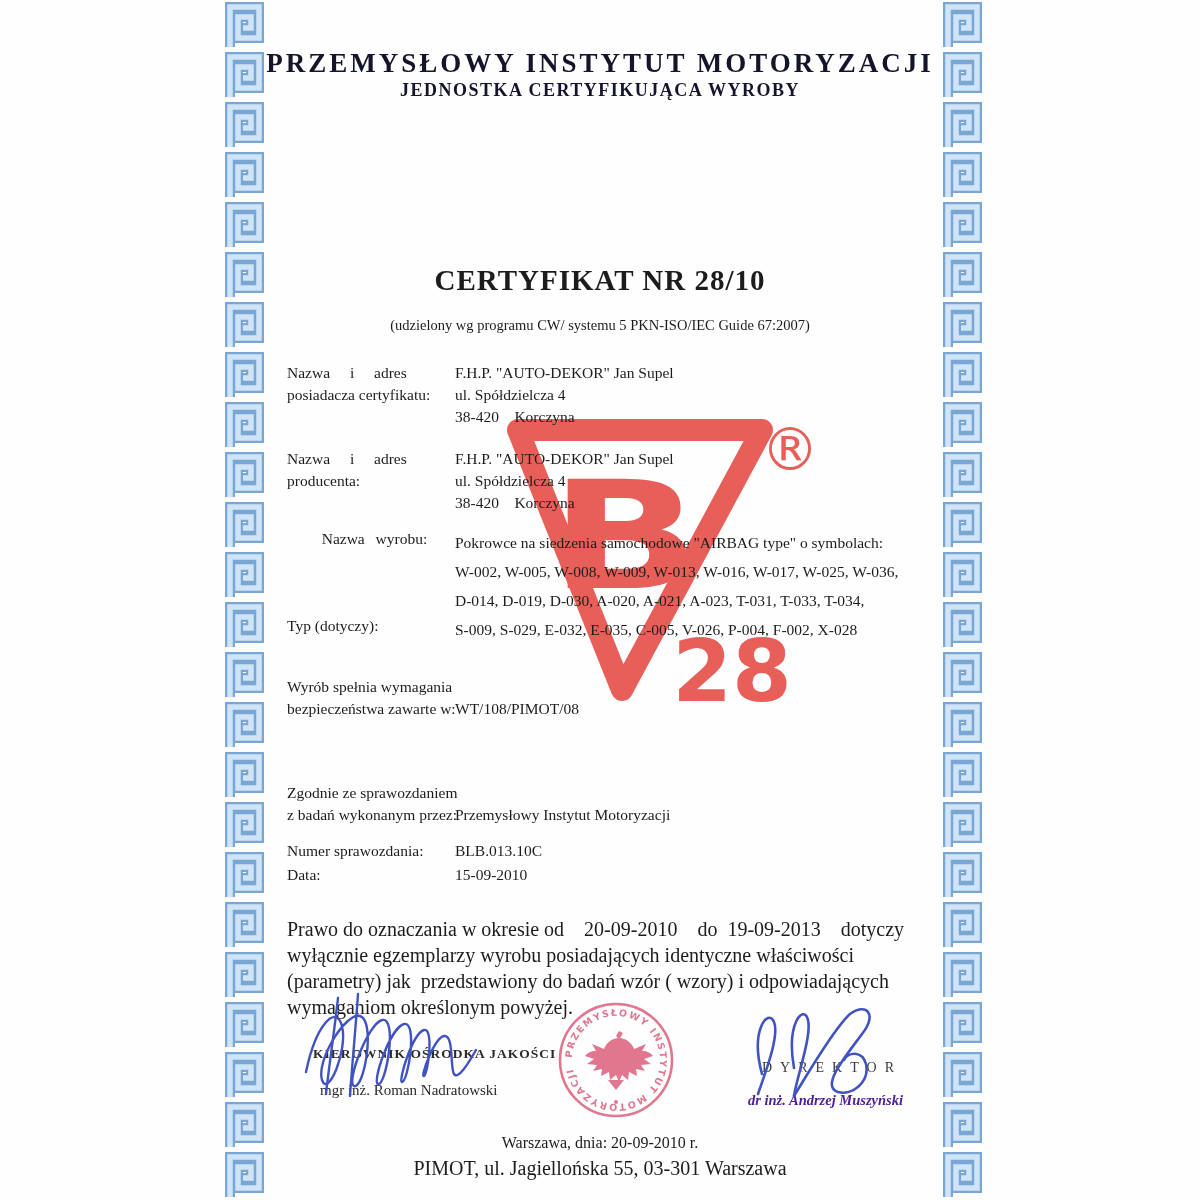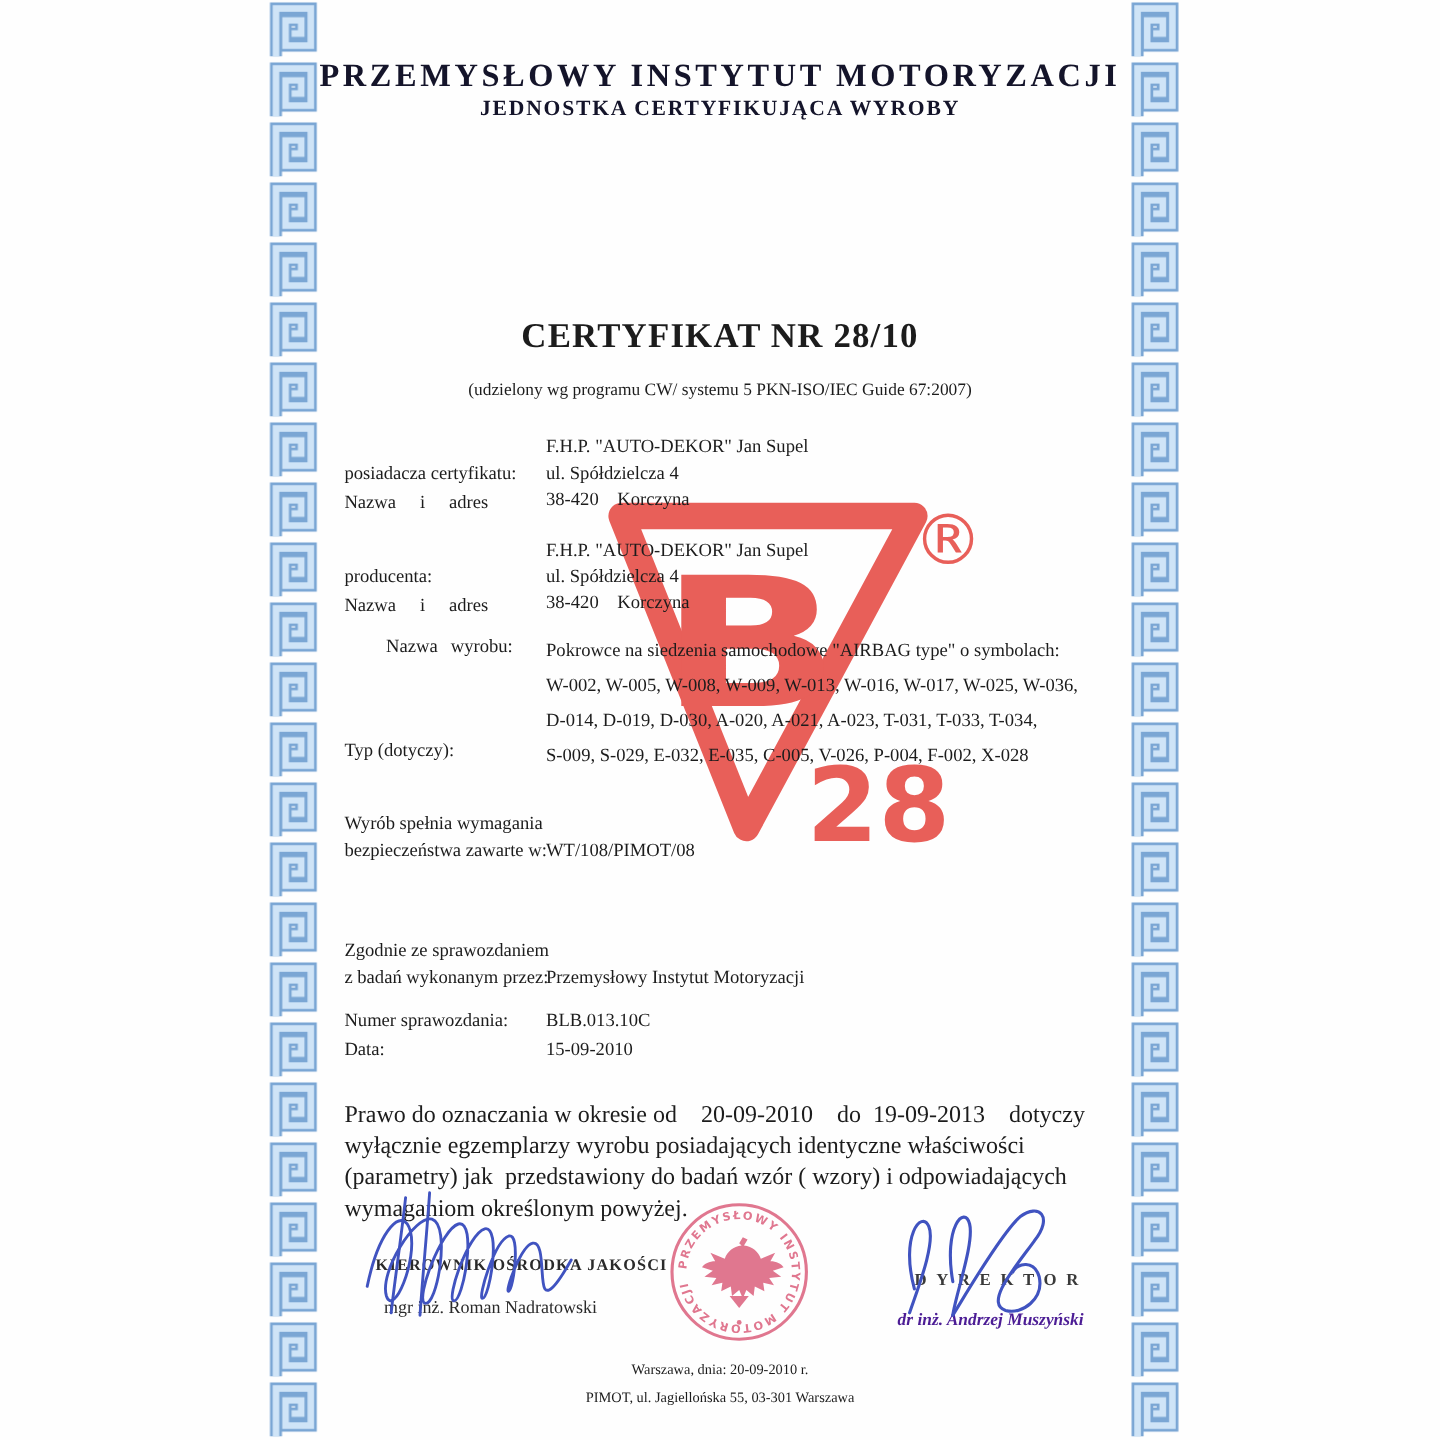--- a/index.html
+++ b/index.html
@@ -13,38 +13,38 @@
   .hdr2{position:absolute;top:80px;left:240px;width:720px;text-align:center;
         font-size:18px;font-weight:bold;letter-spacing:1.5px;color:#14142a;}
   .logo{position:absolute;left:293px;top:98px;}
   .title{position:absolute;top:264px;left:240px;width:720px;text-align:center;
          font-size:29px;font-weight:bold;letter-spacing:1px;}
   .subtitle{position:absolute;top:299px;left:240px;width:720px;text-align:center;
             font-size:15.5px;font-weight:bold;}
   .note{position:absolute;top:317px;left:240px;width:720px;text-align:center;font-size:14.5px;}
   .lbl{position:absolute;left:287px;width:175px;font-size:15.5px;line-height:22px;white-space:pre-wrap;}
   .val{position:absolute;left:455px;width:460px;font-size:15.5px;line-height:22px;white-space:pre-wrap;z-index:2;}
-  .ws-wide{word-spacing:16px;margin-top:46px;}
+  .ws-wide{word-spacing:16px;}
   .ws-mid{word-spacing:7px;text-align:center;}
   .prod{line-height:29px;width:470px;}
   .para{position:absolute;left:287px;top:916px;width:620px;font-size:20px;line-height:26px;
         white-space:pre-wrap;z-index:2;}
   .bmark{position:absolute;left:470px;top:398px;z-index:2;mix-blend-mode:multiply;opacity:.92;}
   .stamp{position:absolute;left:556px;top:1000px;z-index:2;mix-blend-mode:multiply;opacity:.85;}
   .sig-left-svg{position:absolute;left:298px;top:992px;z-index:4;}
   .sig-right-svg{position:absolute;left:742px;top:1000px;z-index:4;}
   .sig-left-title{position:absolute;left:313px;top:1046px;font-size:13.5px;font-weight:bold;
                   letter-spacing:1px;color:#2a2a2a;z-index:2;}
   .sig-left-name{position:absolute;left:320px;top:1082px;font-size:15px;color:#2a2a2a;z-index:2;}
-  .sig-right-title{position:absolute;left:762px;top:1060px;font-size:14px;font-weight:bold;
+  .sig-right-title{position:absolute;left:762px;top:1060px;font-size:14px;font-weight:normal;
                    letter-spacing:8px;color:#3a3a3a;z-index:2;}
   .sig-right-name{position:absolute;left:748px;top:1092px;font-size:14.5px;font-style:italic;
                   font-weight:bold;color:#4c1d95;z-index:2;}
-  .foot1{position:absolute;top:1134px;left:240px;width:720px;text-align:center;font-size:12px;}
-  .foot2{position:absolute;top:1157px;left:240px;width:720px;text-align:center;font-size:12px;}
+  .foot1{position:absolute;top:1134px;left:240px;width:720px;text-align:center;font-size:16px;}
+  .foot2{position:absolute;top:1157px;left:240px;width:720px;text-align:center;font-size:20px;}
 </style>
 </head>
 <body>
 
 <div class="page">
 
   <div class="border-strip border-left">
     <svg width="48" height="1200" xmlns="http://www.w3.org/2000/svg">
       <defs>
         <pattern id="gkL" width="48" height="50" patternUnits="userSpaceOnUse">

